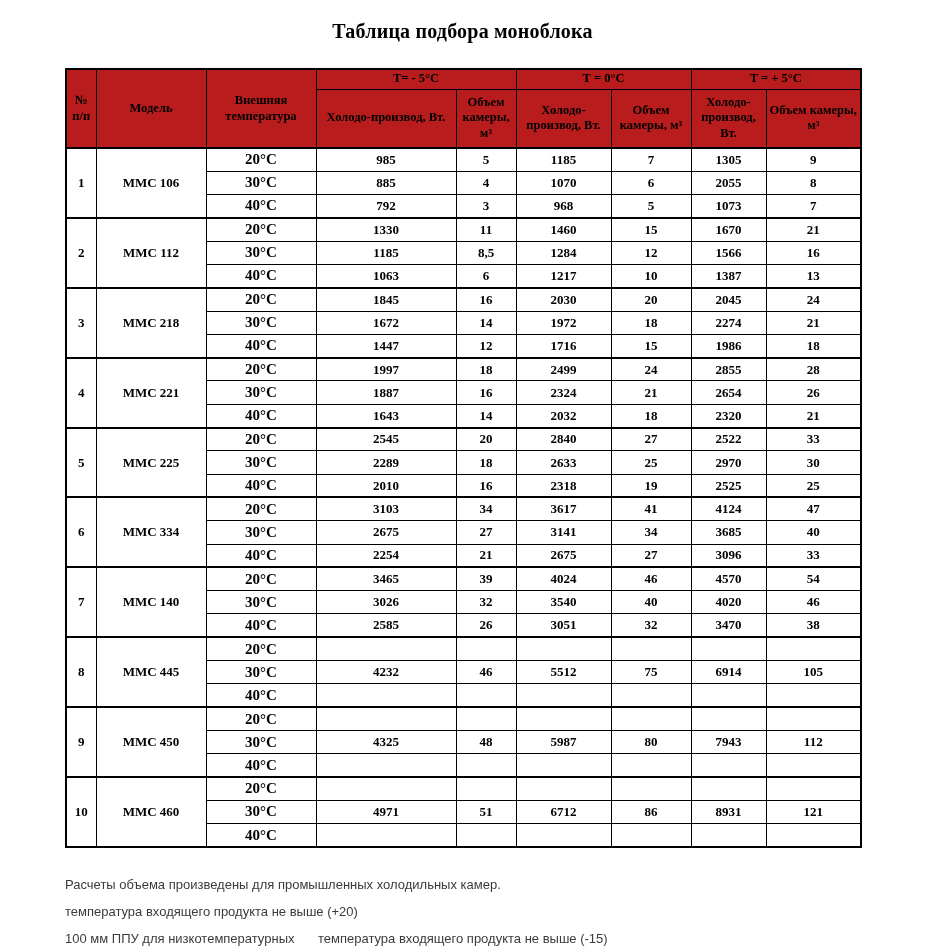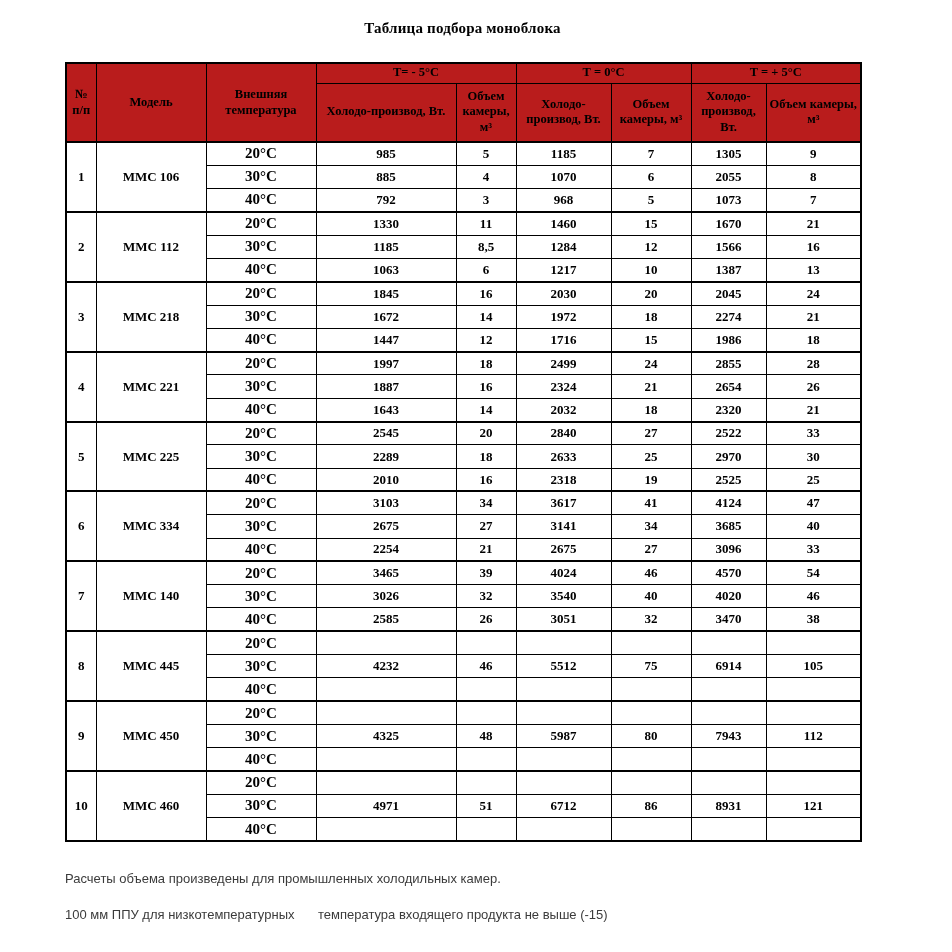--- a/index.html
+++ b/index.html
@@ -11,21 +11,21 @@
     font-family: "Liberation Serif", "DejaVu Serif", serif;
     color: #000000;
     overflow: hidden;
   }
   .title {
     padding-top: 20px;
     margin-left: 65px;
     width: 795px;
     text-align: center;
     font-weight: bold;
-    font-size: 15px;
+    font-size: 20px;
     letter-spacing: 0.2px;
   }
   table.selection {
     margin: 25px 0 0 65px;
     width: 795px;
     table-layout: fixed;
     border-collapse: collapse;
     border: 2px solid #000;
   }
   table.selection th,
@@ -395,20 +395,21 @@
           <td class="cell-value"></td>
         </tr>
       </tbody>
   </table>
 
   <div class="footer">
     <div class="footer-line">
       <span class="f-left" style="flex-basis:auto;width:auto">Расчеты объема произведены  для промышленных холодильных камер.</span>
     </div>
     <div class="footer-line">
+      <span class="f-right">температура входящего продукта не выше  (+20)</span>
     </div>
     <div class="footer-line">
       <span class="f-left">100 мм ППУ для низкотемпературных</span>
       <span class="f-right">температура входящего продукта не выше (-15)</span>
     </div>
   </div>
 
 </div>
 
 </body></html>

